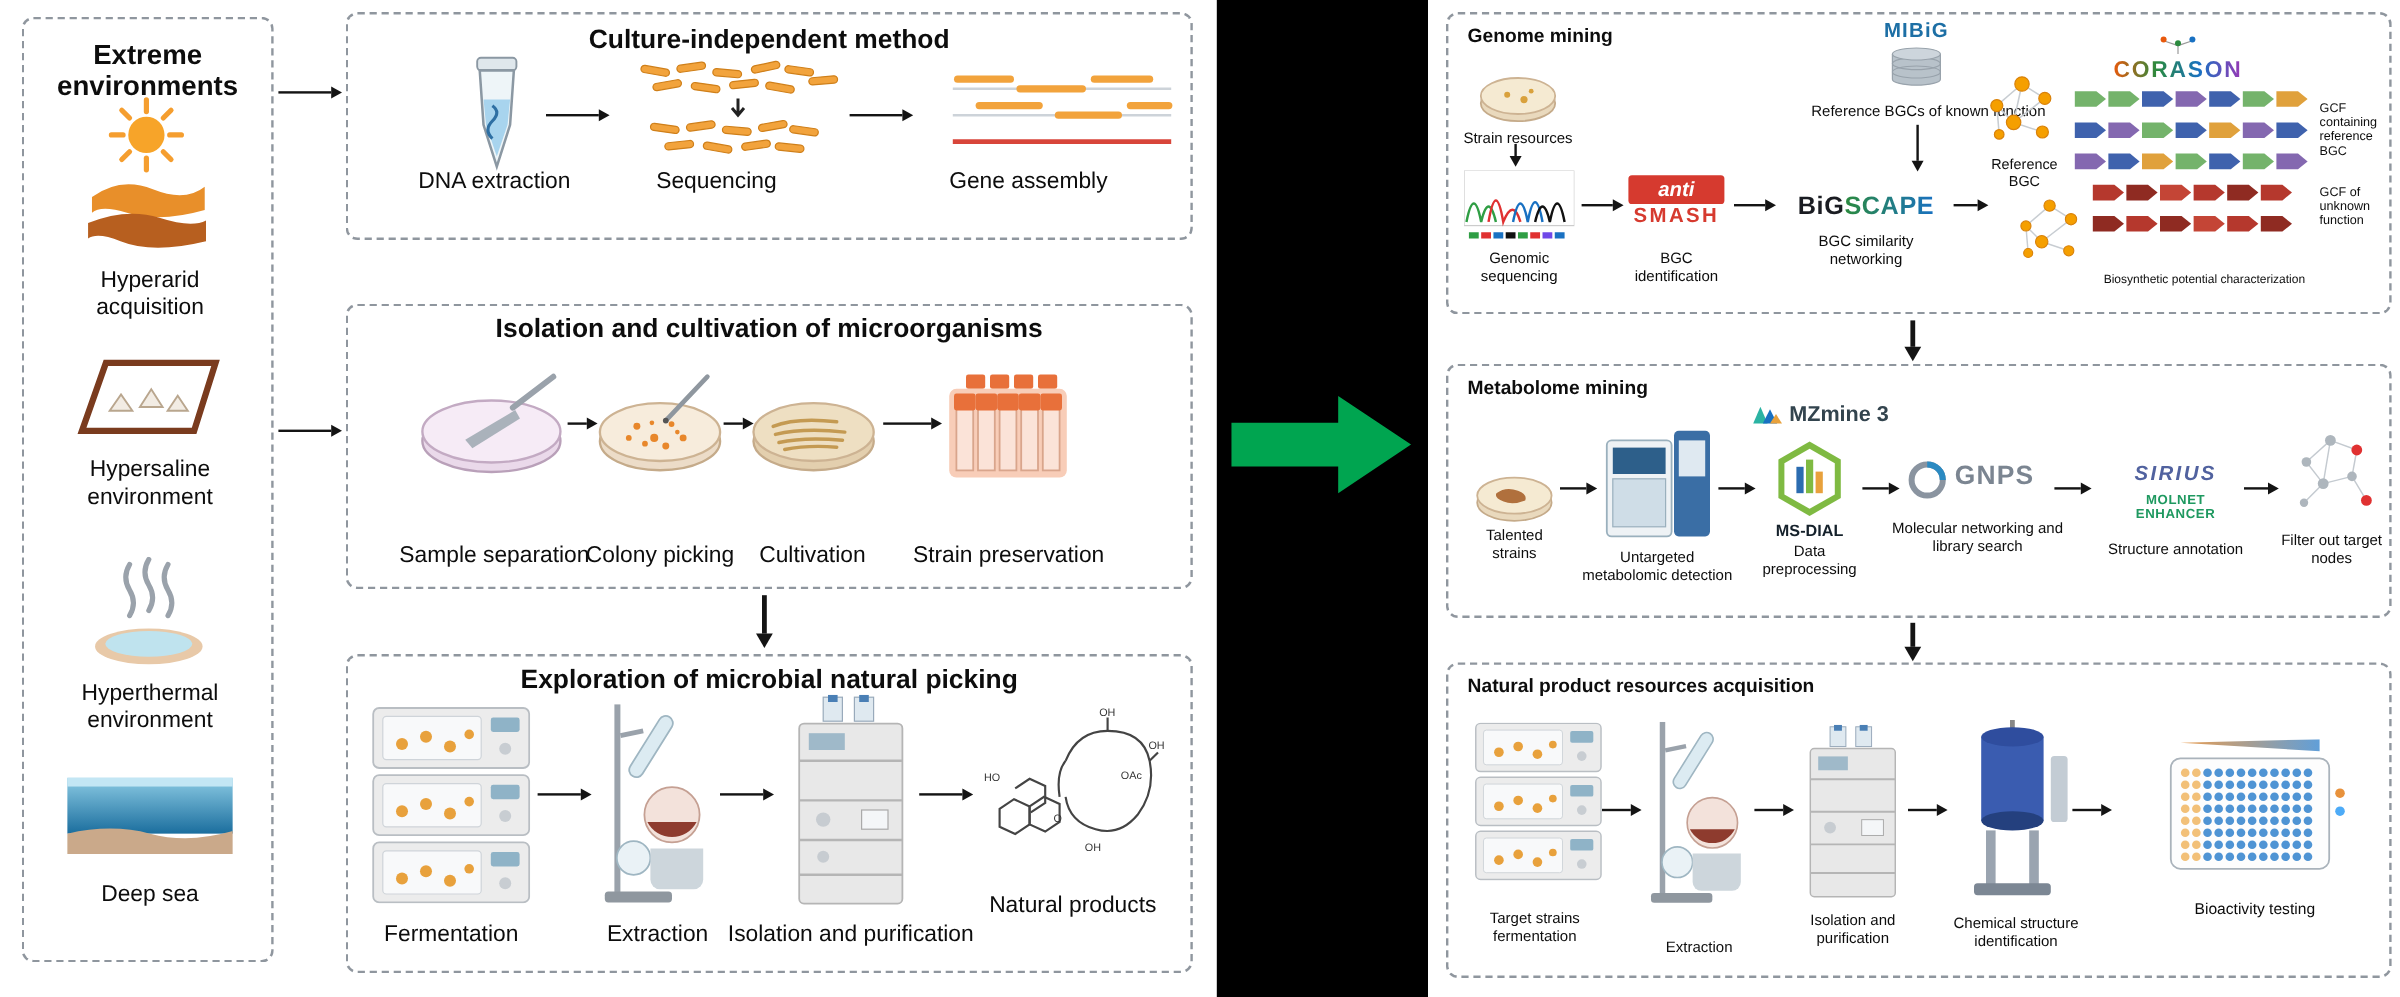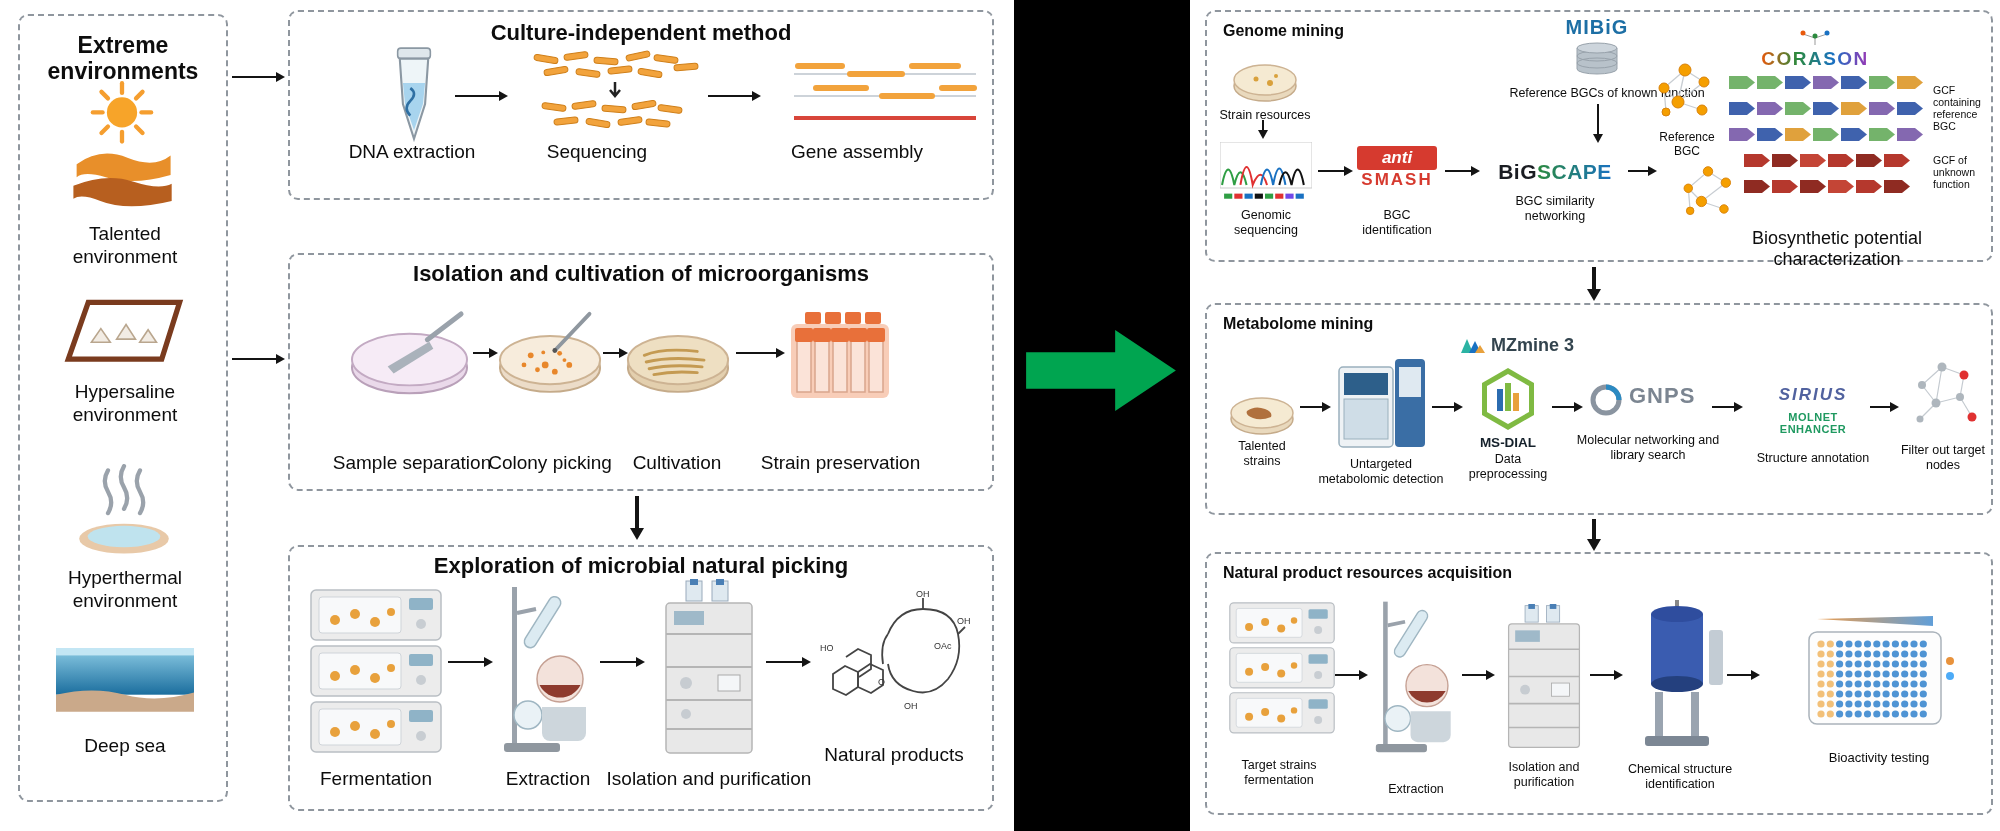--- a/index.html
+++ b/index.html
@@ -17,21 +17,21 @@
 .varrow{position:absolute;width:0;border-left:2.5px solid #141414}
 .varrow::after{content:"";position:absolute;left:-6.5px;bottom:-9px;border-left:5px solid transparent;border-right:5px solid transparent;border-top:9px solid #141414}
 .varrow.thick{border-left-width:4.5px}
 .varrow.thick::after{left:-9.5px;bottom:-12px;border-left:7px solid transparent;border-right:7px solid transparent;border-top:12px solid #141414}
 svg{display:block}
 .as-top{background:#d63a2f;color:#fff;font-weight:700;font-style:italic;text-align:center;font-size:17px;line-height:24px;border-radius:3px}
 .as-bot{color:#d63a2f;font-weight:800;text-align:center;font-size:17px;letter-spacing:2px}
 .bs{text-align:center;font-weight:800;font-size:21px;letter-spacing:.5px;white-space:nowrap}
 .bs .p1{color:#1a1c22}
 .bs .p2{background:linear-gradient(90deg,#2b8a3e,#1971c2);-webkit-background-clip:text;background-clip:text;color:transparent}
-.mibig{color:#1d6fa5;font-weight:800;font-size:20px;text-align:left;letter-spacing:1px}
+.mibig{color:#1d6fa5;font-weight:800;font-size:17px;text-align:left;letter-spacing:1px}
 .corason{font-weight:800;font-size:19px;letter-spacing:1.5px;background:linear-gradient(90deg,#e8590c,#2b8a3e,#1971c2,#9c36b5);-webkit-background-clip:text;background-clip:text;color:transparent;text-align:center;white-space:nowrap}
 .mz{font-weight:800;font-size:18px;color:#33444e;white-space:nowrap}
 .gnps{font-weight:800;font-size:22px;color:#7b8591;letter-spacing:1px}
 .sirius{font-style:italic;font-weight:800;font-size:17px;color:#51629f;letter-spacing:2px;text-align:center}
 .molnet{font-weight:800;font-size:11px;color:#1f9960;text-align:center;letter-spacing:.5px}
 .msdial{position:absolute;text-align:center;font-weight:800;font-size:13.5px;color:#15212b}
 .flexrow{display:flex;align-items:flex-start;gap:6px}
 .colcenter{display:flex;flex-direction:column;align-items:center;gap:2px}
 </style>
 </head>
@@ -51,21 +51,21 @@
           <line x1="31" y1="11" x2="37" y2="17"></line>
             <line x1="63" y1="43" x2="69" y2="49"></line>
           <line x1="69" y1="11" x2="63" y2="17"></line>
             <line x1="37" y1="43" x2="31" y2="49"></line>
         </g>
         <circle cx="50" cy="30" r="14" fill="#f7a429"></circle>
         <path d="M8 78 Q30 62 55 72 Q80 82 95 70 L95 88 Q60 98 35 90 Q15 84 8 90 Z" fill="#e88f2a"></path>
         <path d="M5 98 Q35 86 60 94 Q85 102 96 96 L96 112 Q55 122 30 112 Q12 105 5 110 Z" fill="#b75f1f"></path>
       </svg>
     </div>
-    <div class="lbl" style="left:25px;top:206px;width:160px">Talented environment</div>
+    <div class="lbl" style="left:25px;top:206px;width:160px">Hyperarid acquisition</div>
     <div class="abs" style="left:42px;top:278px;width:126px">
       <svg viewBox="0 0 120 70" width="126">
         <path d="M25 8 L112 8 L95 62 L6 62 Z" fill="#ffffff" stroke="#7a3b1e" stroke-width="5"></path>
         <path d="M28 46 l9 -13 l9 13 Z" fill="#f2ece4" stroke="#b9a68e" stroke-width="1.5"></path>
         <path d="M52 43 l9 -14 l9 14 Z" fill="#f2ece4" stroke="#b9a68e" stroke-width="1.5"></path>
         <path d="M74 46 l8 -12 l8 12 Z" fill="#f2ece4" stroke="#b9a68e" stroke-width="1.5"></path>
       </svg>
     </div>
     <div class="lbl" style="left:25px;top:364px;width:160px">Hypersaline environment</div>
     <div class="abs" style="left:56px;top:448px;width:96px">
@@ -466,21 +466,21 @@
         <g fill="#f59f00" stroke="#d9820b">
           <circle cx="33" cy="10" r="5"></circle>
             <circle cx="12" cy="28" r="4.5"></circle>
             <circle cx="52" cy="22" r="5"></circle>
           <circle cx="26" cy="42" r="5.5"></circle>
             <circle cx="50" cy="50" r="4.5"></circle>
             <circle cx="14" cy="52" r="4"></circle>
         </g>
       </svg>
     </div>
-    <div class="slbl" style="left:480px;top:216px;width:300px;font-size:18px">Biosynthetic potential characterization</div>
+    <div class="slbl" style="left:480px;top:216px;width:300px;font-size:10px">Biosynthetic potential characterization</div>
   </div>
 
   <div class="dashed-box" style="left:1205px;top:303px;width:788px;height:212px">
     <div class="rtitle">Metabolome mining</div>
     <div class="abs" style="left:22px;top:80px;width:66px">
       <svg viewBox="0 0 66 52" width="66">
         <ellipse cx="33" cy="34" rx="31" ry="15" fill="#e9d9bd" stroke="#c5ab8a" stroke-width="1.5"></ellipse>
         <ellipse cx="33" cy="28" rx="31" ry="15" fill="#f5ead2" stroke="#cdb393" stroke-width="1.5"></ellipse>
         <path d="M18 26 q8 -6 18 -2 q8 3 6 8 q-10 4 -18 1 q-8 -3 -6 -7 Z" fill="#b0703d"></path>
       </svg>

